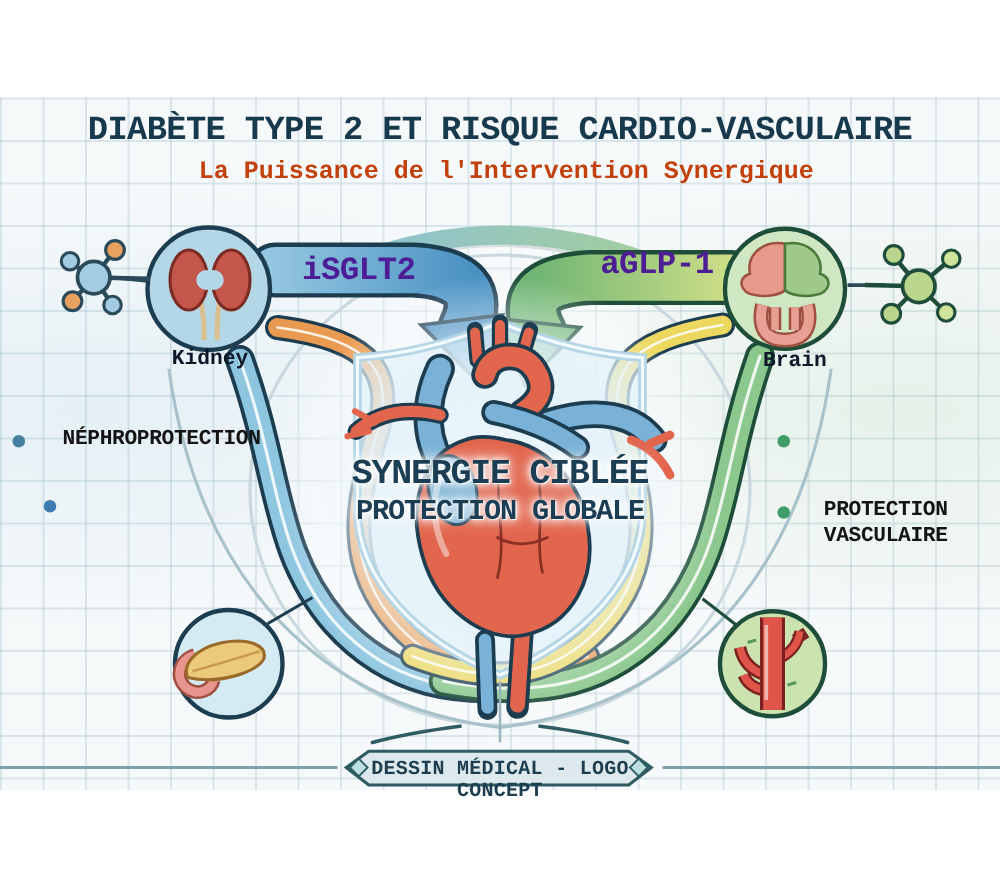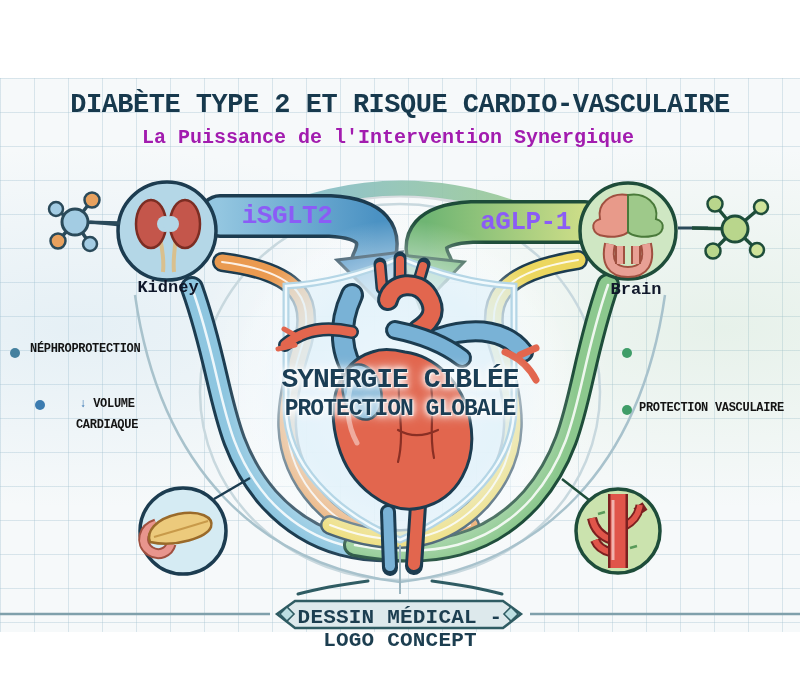--- a/index.html
+++ b/index.html
@@ -11,46 +11,46 @@
       radial-gradient(circle at 50% 55%, rgba(255,255,255,0.95) 0%, rgba(255,255,255,0) 42%),
       radial-gradient(ellipse at 10% 45%, rgba(140,190,220,0.16), transparent 42%),
       radial-gradient(ellipse at 90% 45%, rgba(150,200,150,0.16), transparent 42%),
       linear-gradient(rgba(167,196,210,0.38) 1.5px, transparent 1.5px),
       linear-gradient(90deg, rgba(167,196,210,0.38) 1.5px, transparent 1.5px);
     background-size:auto,auto,auto,34px 34px,34px 34px;}
   svg{position:absolute;left:0;top:0;}
   .txt{position:absolute;color:#111;}
   .title{left:0;top:90;width:800px;text-align:center;font-size:27px;font-weight:800;
          letter-spacing:-0.5px;color:#17394d;top:90px;}
-  .subtitle{left:0;top:126px;width:776px;text-align:center;font-size:20px;font-weight:600;
-         color:#a21caf;}
-  .drug{font-size:26px;font-weight:800;color:#8b5cf6;text-align:center;letter-spacing:-0.5px;}
+  .subtitle{left:17px;top:126px;width:776px;text-align:center;font-size:20px;font-weight:600;
+         color:#c2410c;}
+  .drug{font-size:26px;font-weight:800;color:#4c1d95;text-align:center;letter-spacing:-0.5px;}
   .drug.left{left:222px;top:201px;width:130px;}
-  .drug.right{left:458px;top:207px;width:135px;}
+  .drug.right{left:458px;top:196px;width:135px;}
   .organ{font-size:17px;font-weight:700;color:#0f172a;text-align:center;}
   .organ.left{left:118px;top:278px;width:100px;}
   .organ.right{left:586px;top:280px;width:100px;}
   .center-l1{left:240px;top:364px;width:320px;text-align:center;font-size:28px;font-weight:800;
      letter-spacing:-1px;color:#1b3e55;
      text-shadow:0 0 5px #fff,0 0 9px #fff,0 0 14px #fff,1px 1px 0 rgba(255,255,255,.8);}
   .center-l2{left:240px;top:396px;width:320px;text-align:center;font-size:23px;font-weight:800;
      letter-spacing:-1px;color:#1b3e55;
      text-shadow:0 0 5px #fff,0 0 9px #fff,0 0 14px #fff,1px 1px 0 rgba(255,255,255,.8);}
-  .benefit{font-size:12px;font-weight:800;color:#141414;letter-spacing:-0.3px;}
+  .benefit{font-size:17px;font-weight:800;color:#141414;letter-spacing:-0.3px;margin-left:20px;}
   .b-l1{left:30px;top:342px;width:180px;}
   .b-l2{left:48px;top:394px;width:118px;text-align:center;line-height:21px;}
   .b-r1{left:639px;top:342px;width:160px;}
   .b-r2{left:639px;top:398px;width:145px;line-height:21px;}
   .dot{position:absolute;width:10px;height:10px;border-radius:50%;}
   .dot.blue1{left:10px;top:348px;background:#45819f;}
   .dot.blue2{left:35px;top:400px;background:#3c7cb0;}
   .dot.green1{left:622px;top:348px;background:#3f9d68;}
   .dot.green2{left:622px;top:405px;background:#3f9d68;}
   .arrow-down{color:#2f6fae;font-weight:800;}
-  .banner-text{left:280px;top:606px;width:240px;text-align:center;font-size:21px;
+  .banner-text{left:280px;top:606px;width:240px;text-align:center;font-size:16px;
      font-weight:700;color:#1c3e50;letter-spacing:0.2px;}
 </style>
 </head>
 <body>
 
 <div class="canvas">
   <div class="grid-area"></div>
 
   <svg width="800" height="700" viewBox="0 0 800 700">
     <defs>
@@ -220,21 +220,20 @@
   <div class="txt organ left">Kidney</div>
   <div class="txt organ right">Brain</div>
 
   <div class="txt center-l1">SYNERGIE CIBLÉE</div>
   <div class="txt center-l2">PROTECTION GLOBALE</div>
 
   <span class="dot blue1"></span>
   <div class="txt benefit b-l1">NÉPHROPROTECTION</div>
 
   <span class="dot blue2"></span>
-  <div class="txt benefit b-l2"><span class="arrow-down">↓</span> <span>VOLUME CARDIAQUE</span></div>
 
   <span class="dot green1"></span>
 
   <span class="dot green2"></span>
   <div class="txt benefit b-r2">PROTECTION VASCULAIRE</div>
 
   <div class="txt banner-text">DESSIN MÉDICAL - LOGO CONCEPT</div>
 </div>
 
 </body></html>

